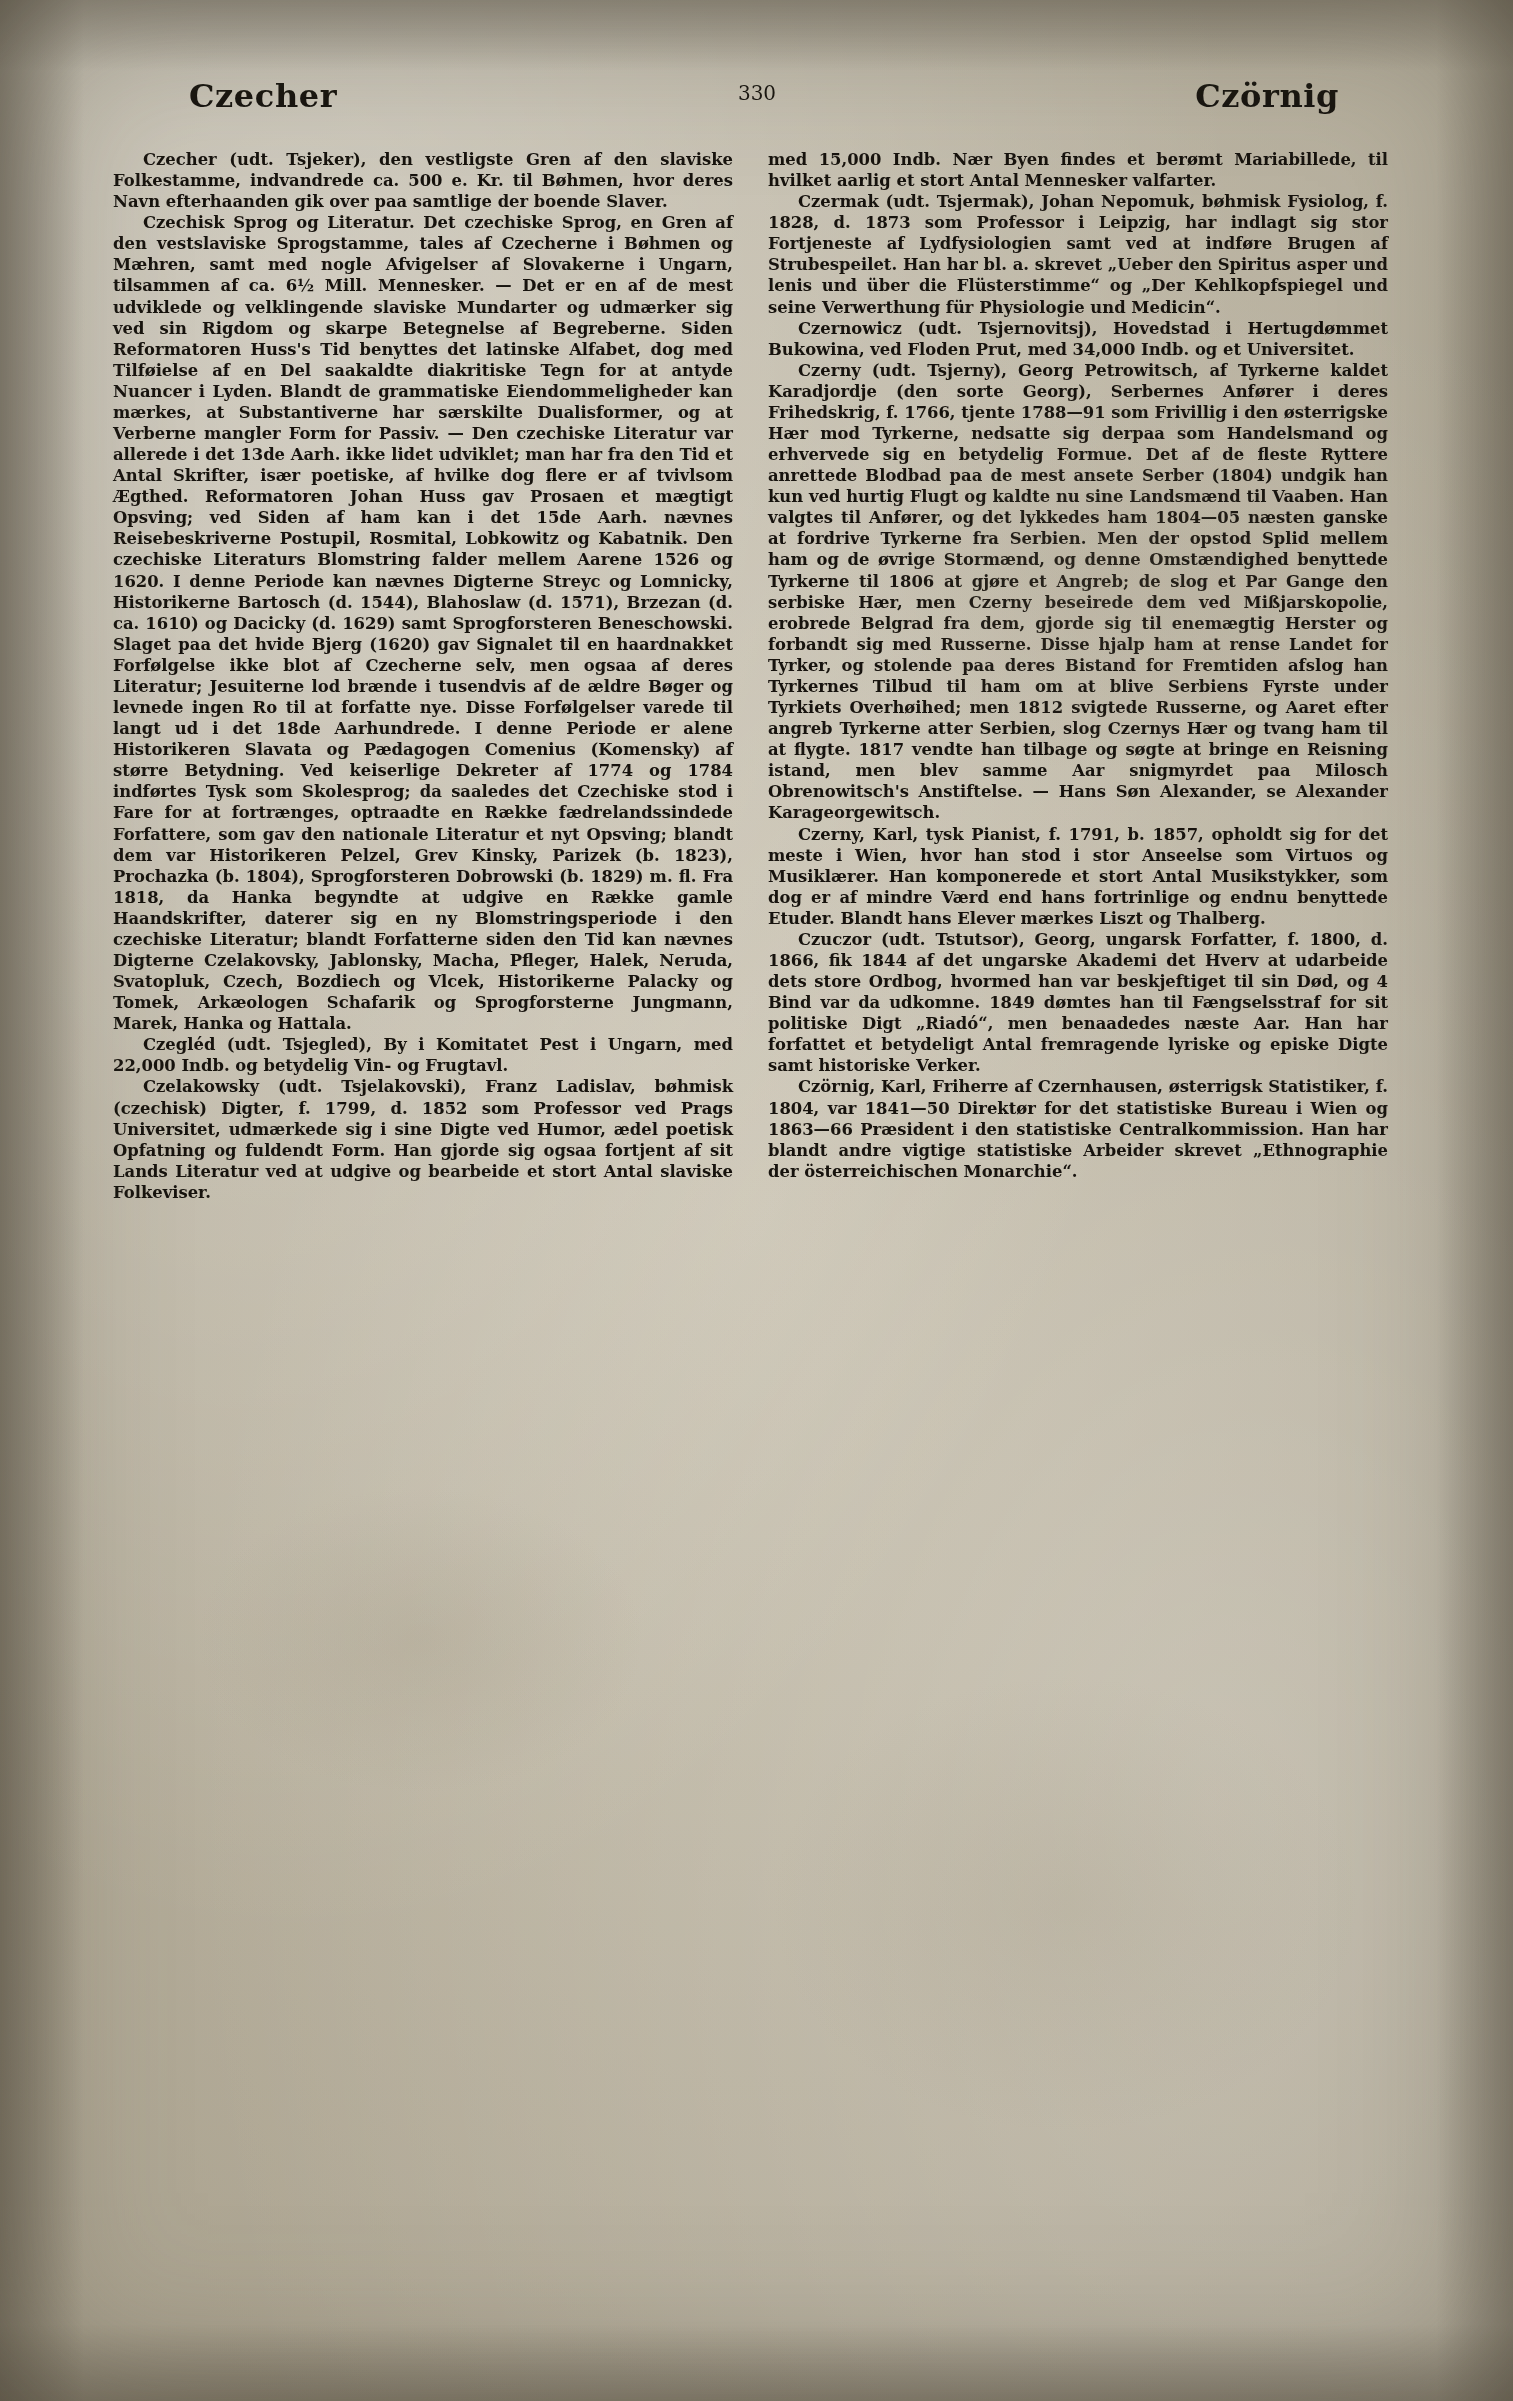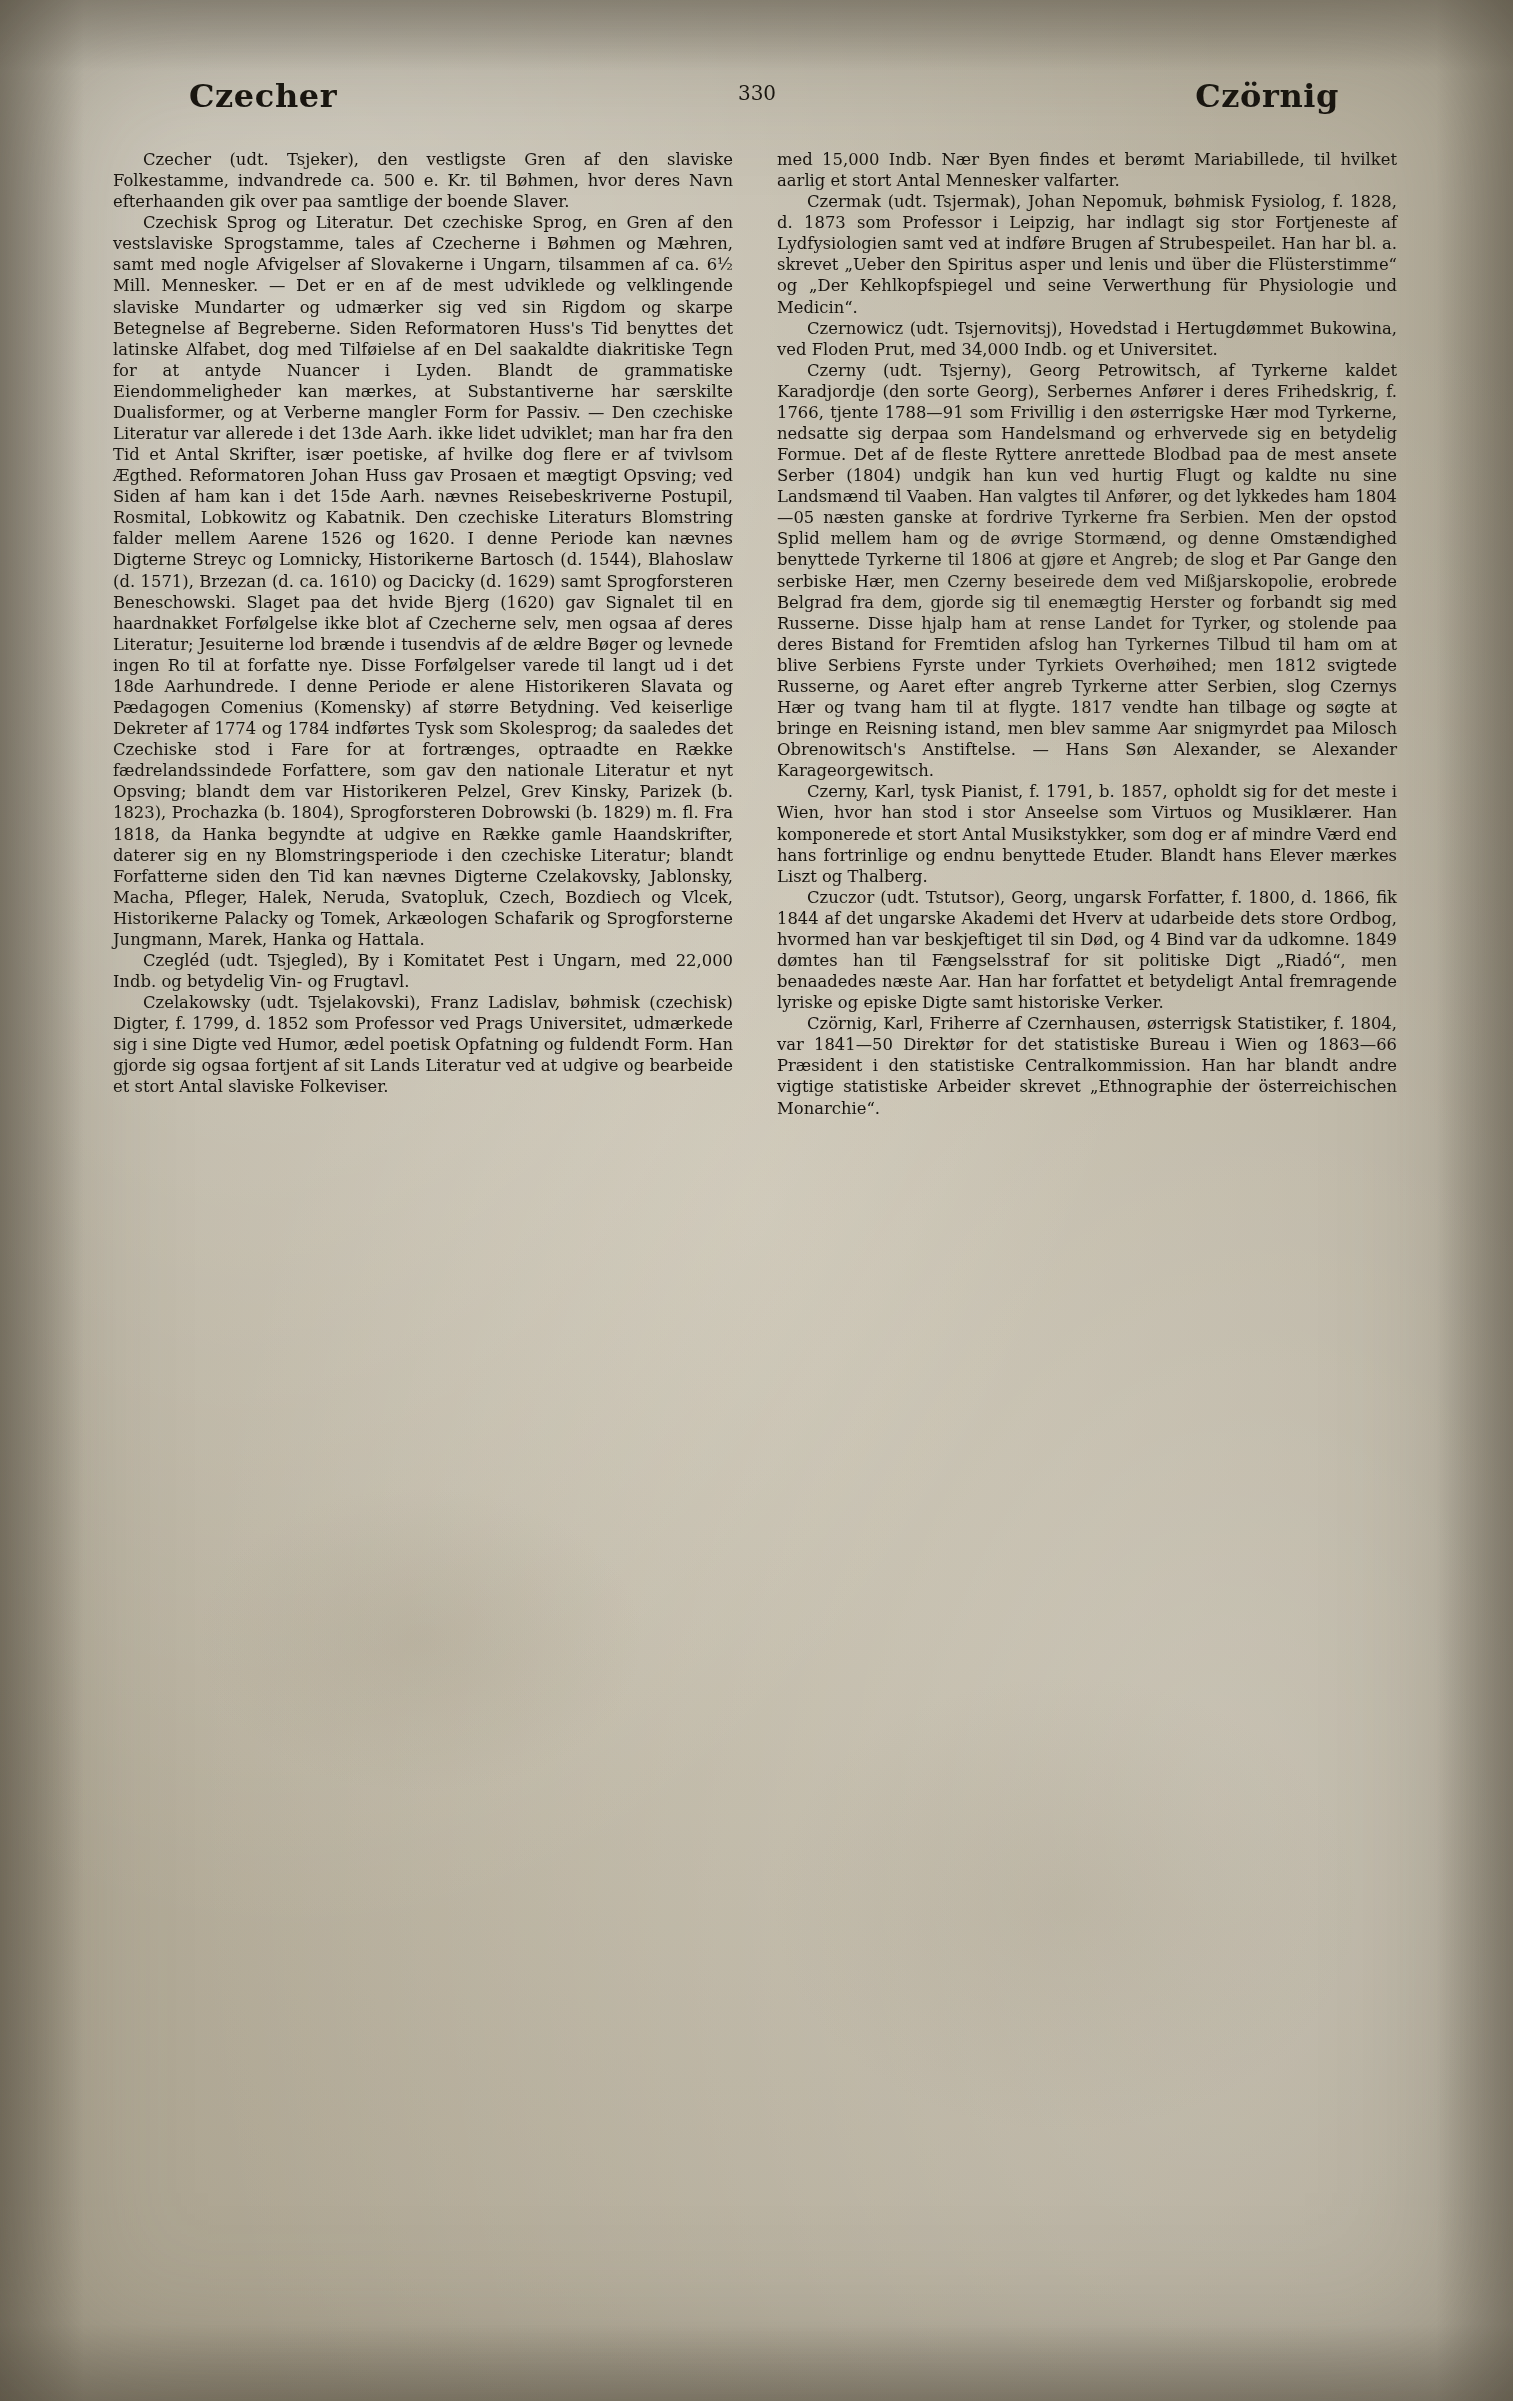--- a/index.html
+++ b/index.html
@@ -63,21 +63,22 @@
     top: 3.9px;
     font-size: 20px;
     color: #15120d;
   }
   .columns {
     position: absolute;
     top: 72px;
     left: 0;
     width: 1288px;
     display: flex;
-    gap: 44px;
+    gap: 35px;
+    font-weight: bold;
   }
   .col {
     width: 620px;
     font-size: 16.4px;
     line-height: 1.285;
     color: #17130e;
     text-align: justify;
     hyphens: manual;
   }
   .col p {

